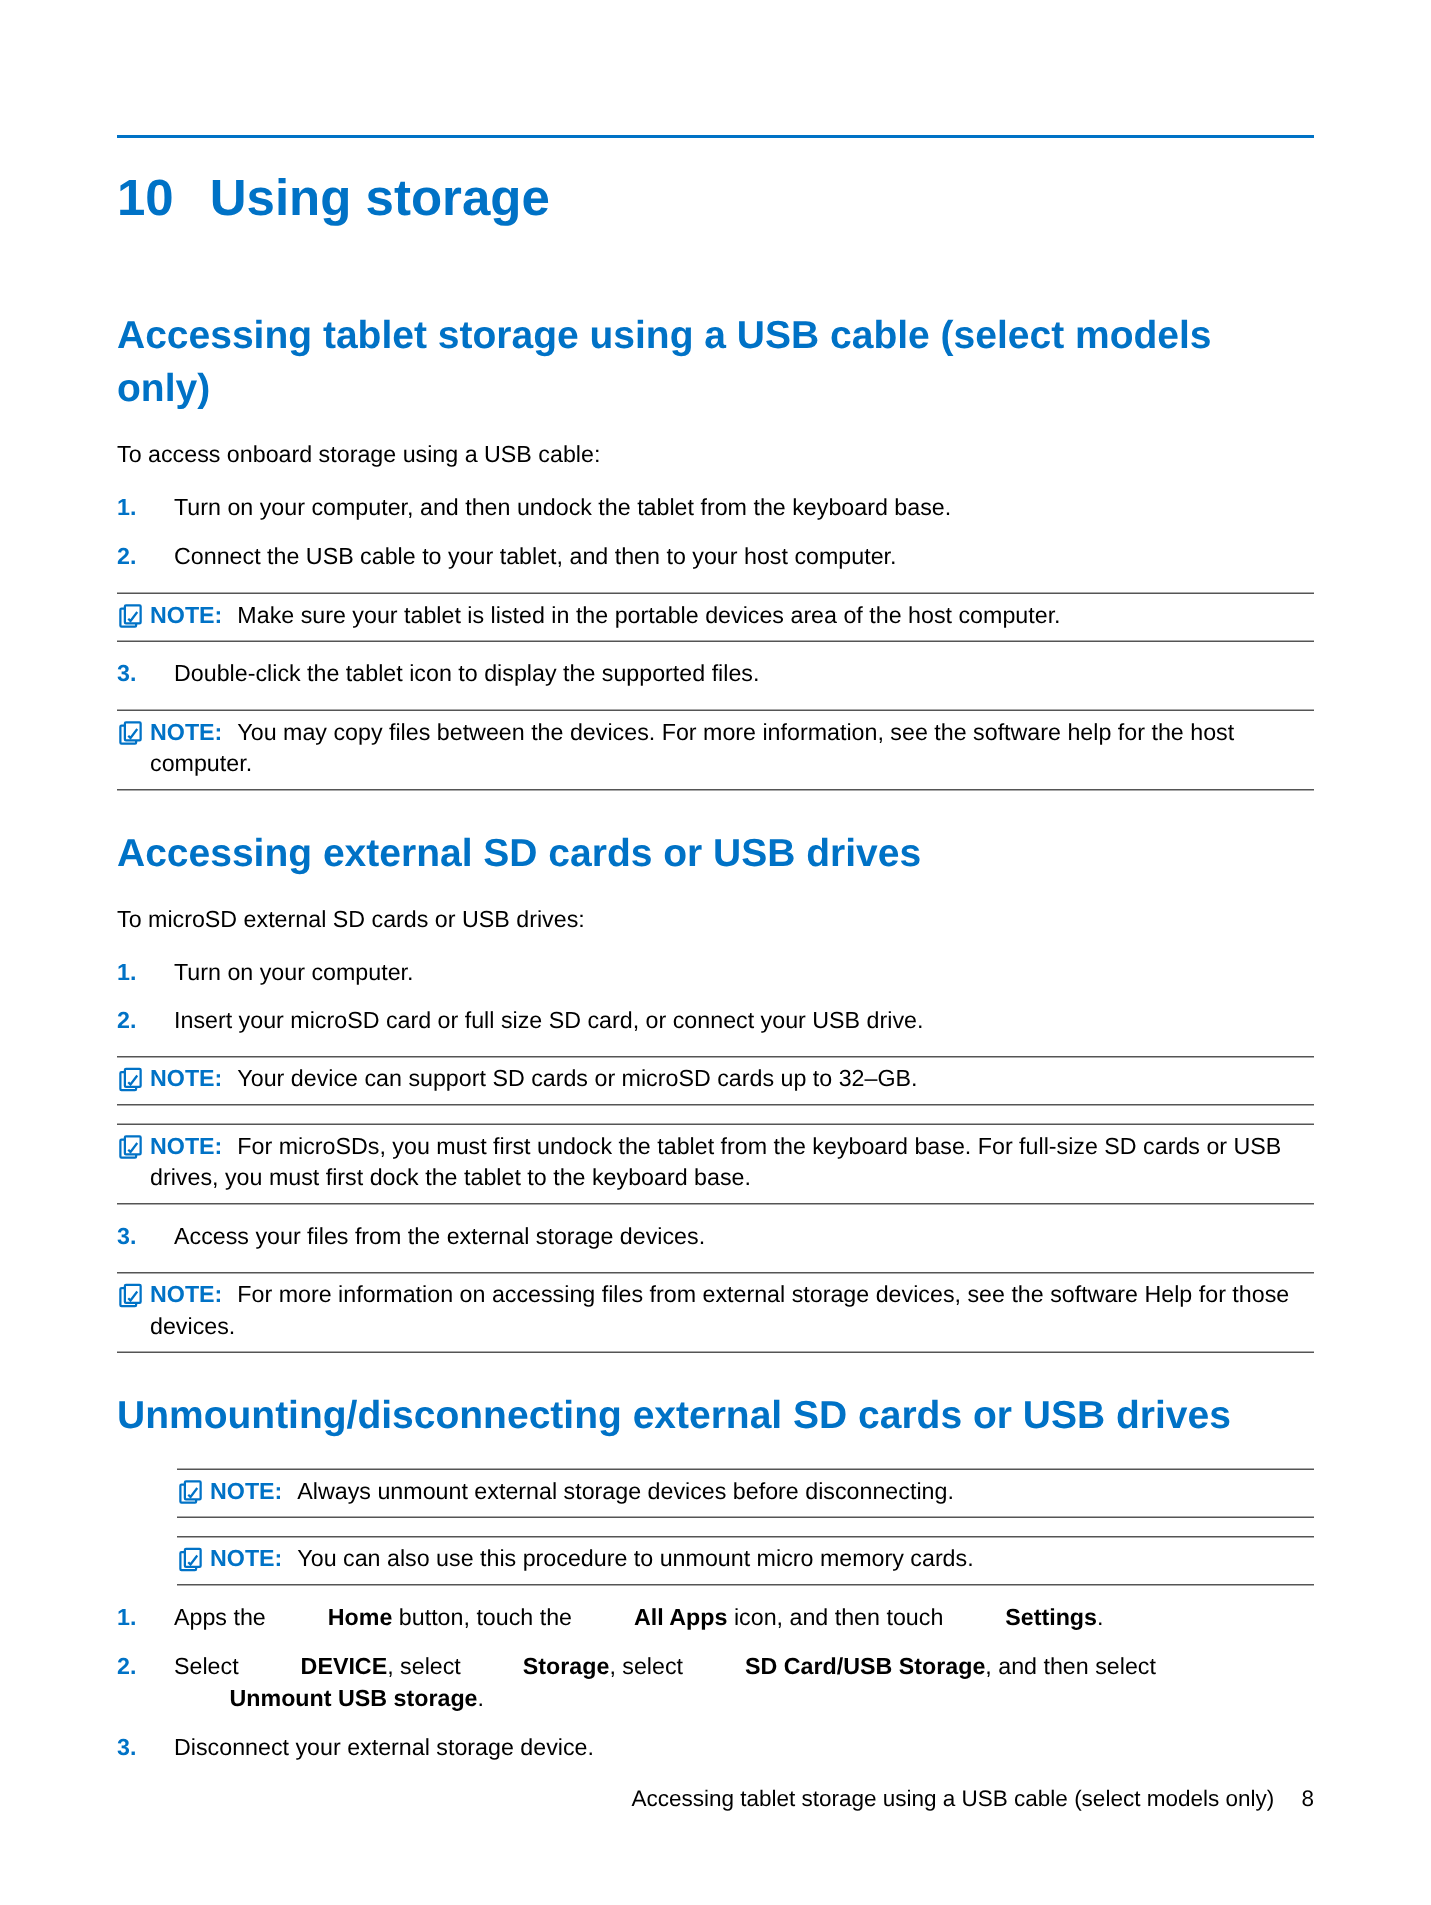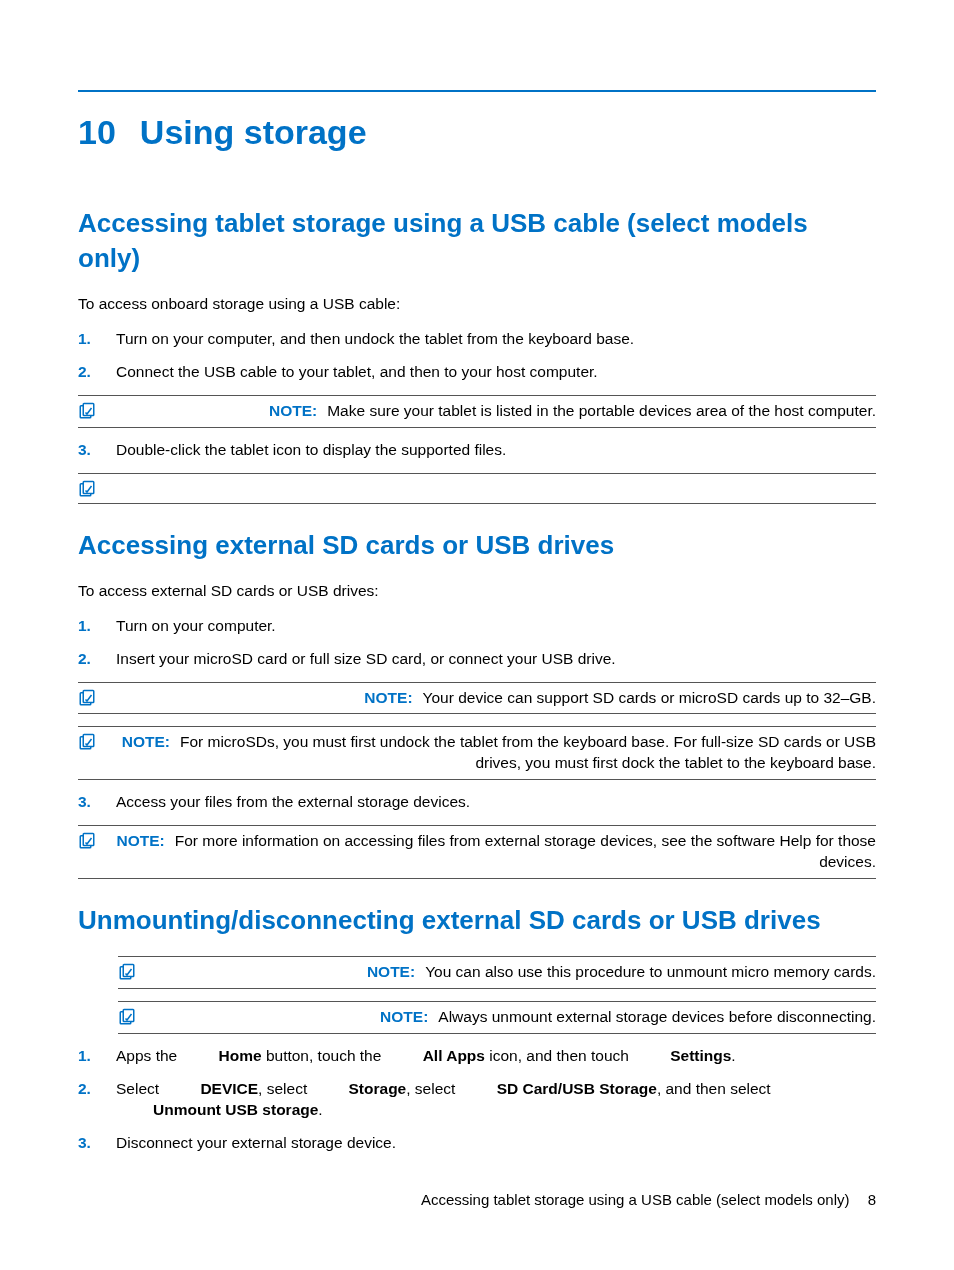--- a/index.html
+++ b/index.html
@@ -59,21 +59,21 @@
     padding: 5px 0 5px 0;
     margin: 4px 0 12px 0;
     display: flex;
   }
   .note-icon {
     width: 22px;
     flex-shrink: 0;
     padding-top: 1px;
   }
   .note-icon svg { display:block; }
-  .note-content { flex: 1; text-align: right; }
+  .note-content { flex: 1; }
   .note-label {
     color: #0072c6;
     font-weight: bold;
     margin-right: 10px;
   }
   .sec-block { margin-bottom: 24px; }
   .footer {
     position: absolute;
     bottom: 60px;
     right: 78px;
@@ -126,28 +126,29 @@
         </li>
       </ol>
       <div class="note-block">
         <span class="note-icon">
             <svg width="18" height="18" viewBox="0 0 24 24">
               <rect x="3" y="5" width="14" height="16" rx="1" fill="none" stroke="#0072c6" stroke-width="2"></rect>
               <rect x="7" y="2" width="14" height="16" rx="1" fill="#fff" stroke="#0072c6" stroke-width="2"></rect>
               <path d="M10 14 l2 2 l6 -8" fill="none" stroke="#0072c6" stroke-width="2"></path>
             </svg>
           </span>
+        <span class="note-content"><span class="note-label">NOTE:</span><span>You may copy files between the devices. For more information, see the software help for the host computer.</span></span>
       </div>
     </div>
   </div>
 
   <div class="sec-block">
     <h2 class="section">Accessing external SD cards or USB drives</h2>
     <div class="body-indent">
-      <p class="intro">To access external SD cards or USB drives:</p>
+      <p class="intro">To microSD external SD cards or USB drives:</p>
       <ol class="steps">
         <li>
           <span class="step-num">1.</span>
           <span class="step-text">Turn on your computer.</span>
         </li>
         <li>
           <span class="step-num">2.</span>
           <span class="step-text">Insert your microSD card or full size SD card, or connect your USB drive.</span>
         </li>
       </ol>
@@ -194,31 +195,31 @@
     <h2 class="section">Unmounting/disconnecting external SD cards or USB drives</h2>
     <div style="margin-left:40px">
       <div class="note-block">
         <span class="note-icon">
             <svg width="18" height="18" viewBox="0 0 24 24">
               <rect x="3" y="5" width="14" height="16" rx="1" fill="none" stroke="#0072c6" stroke-width="2"></rect>
               <rect x="7" y="2" width="14" height="16" rx="1" fill="#fff" stroke="#0072c6" stroke-width="2"></rect>
               <path d="M10 14 l2 2 l6 -8" fill="none" stroke="#0072c6" stroke-width="2"></path>
             </svg>
           </span>
+        <span class="note-content"><span class="note-label">NOTE:</span><span>Always unmount external storage devices before disconnecting.</span></span>
+      </div>
+      <div class="note-block">
+        <span class="note-icon">
+            <svg width="18" height="18" viewBox="0 0 24 24">
+              <rect x="3" y="5" width="14" height="16" rx="1" fill="none" stroke="#0072c6" stroke-width="2"></rect>
+              <rect x="7" y="2" width="14" height="16" rx="1" fill="#fff" stroke="#0072c6" stroke-width="2"></rect>
+              <path d="M10 14 l2 2 l6 -8" fill="none" stroke="#0072c6" stroke-width="2"></path>
+            </svg>
+          </span>
         <span class="note-content"><span class="note-label">NOTE:</span><span>You can also use this procedure to unmount micro memory cards.</span></span>
-      </div>
-      <div class="note-block">
-        <span class="note-icon">
-            <svg width="18" height="18" viewBox="0 0 24 24">
-              <rect x="3" y="5" width="14" height="16" rx="1" fill="none" stroke="#0072c6" stroke-width="2"></rect>
-              <rect x="7" y="2" width="14" height="16" rx="1" fill="#fff" stroke="#0072c6" stroke-width="2"></rect>
-              <path d="M10 14 l2 2 l6 -8" fill="none" stroke="#0072c6" stroke-width="2"></path>
-            </svg>
-          </span>
-        <span class="note-content"><span class="note-label">NOTE:</span><span>Always unmount external storage devices before disconnecting.</span></span>
       </div>
     </div>
     <div class="body-indent" style="margin-top:12px">
       <ol class="steps">
         <li>
           <span class="step-num">1.</span>
           <span class="step-text"><span>Apps the </span><b>Home</b><span> button, touch the </span><b>All Apps</b><span> icon, and then touch </span><b>Settings</b><span>.</span></span>
         </li>
         <li>
           <span class="step-num">2.</span>

